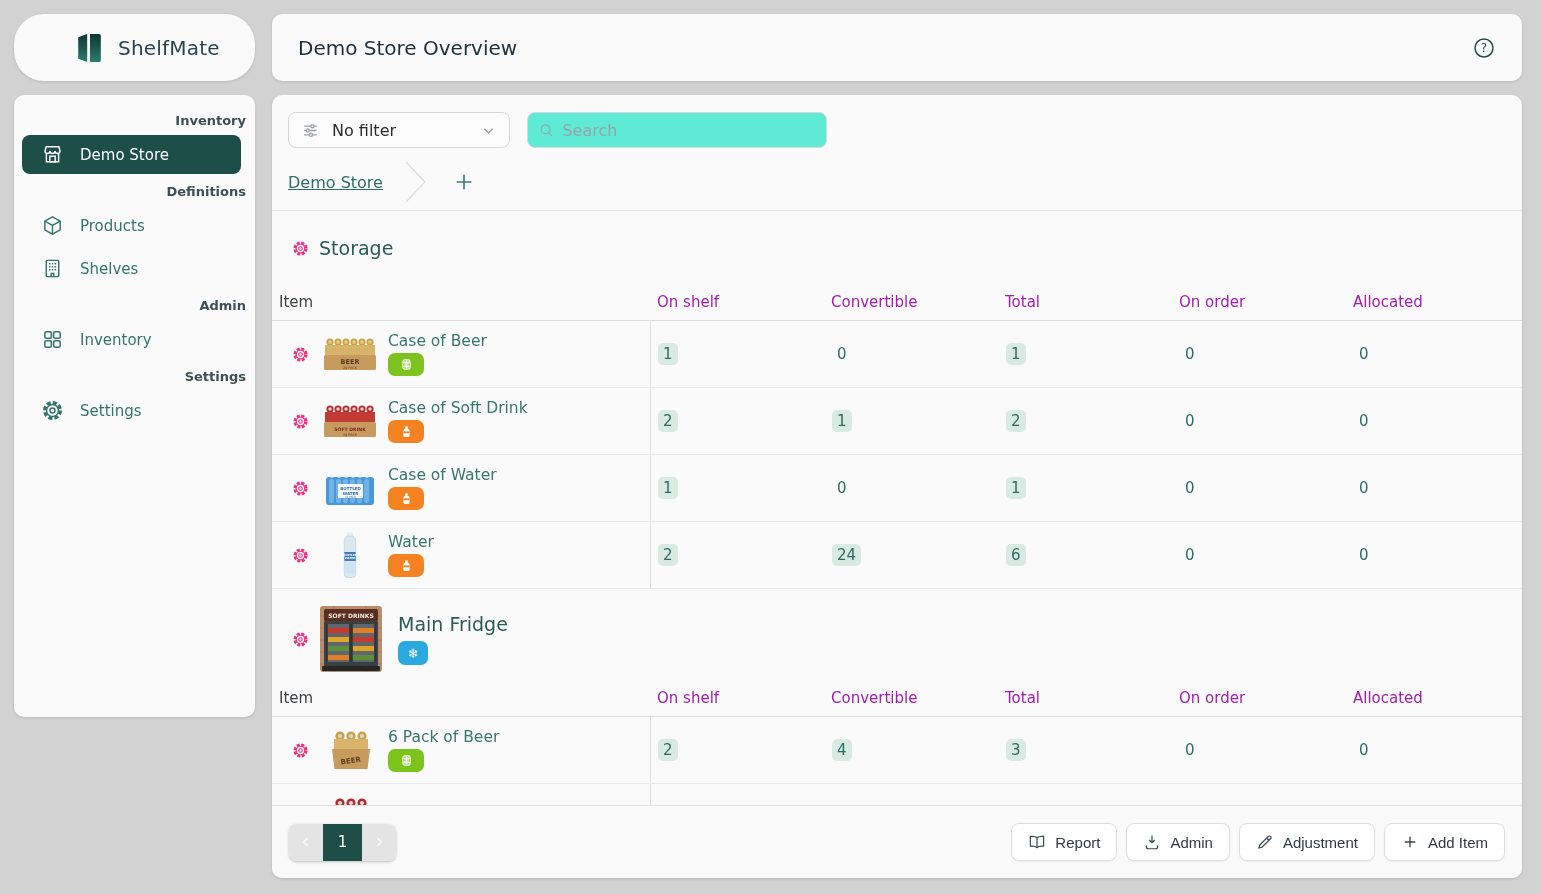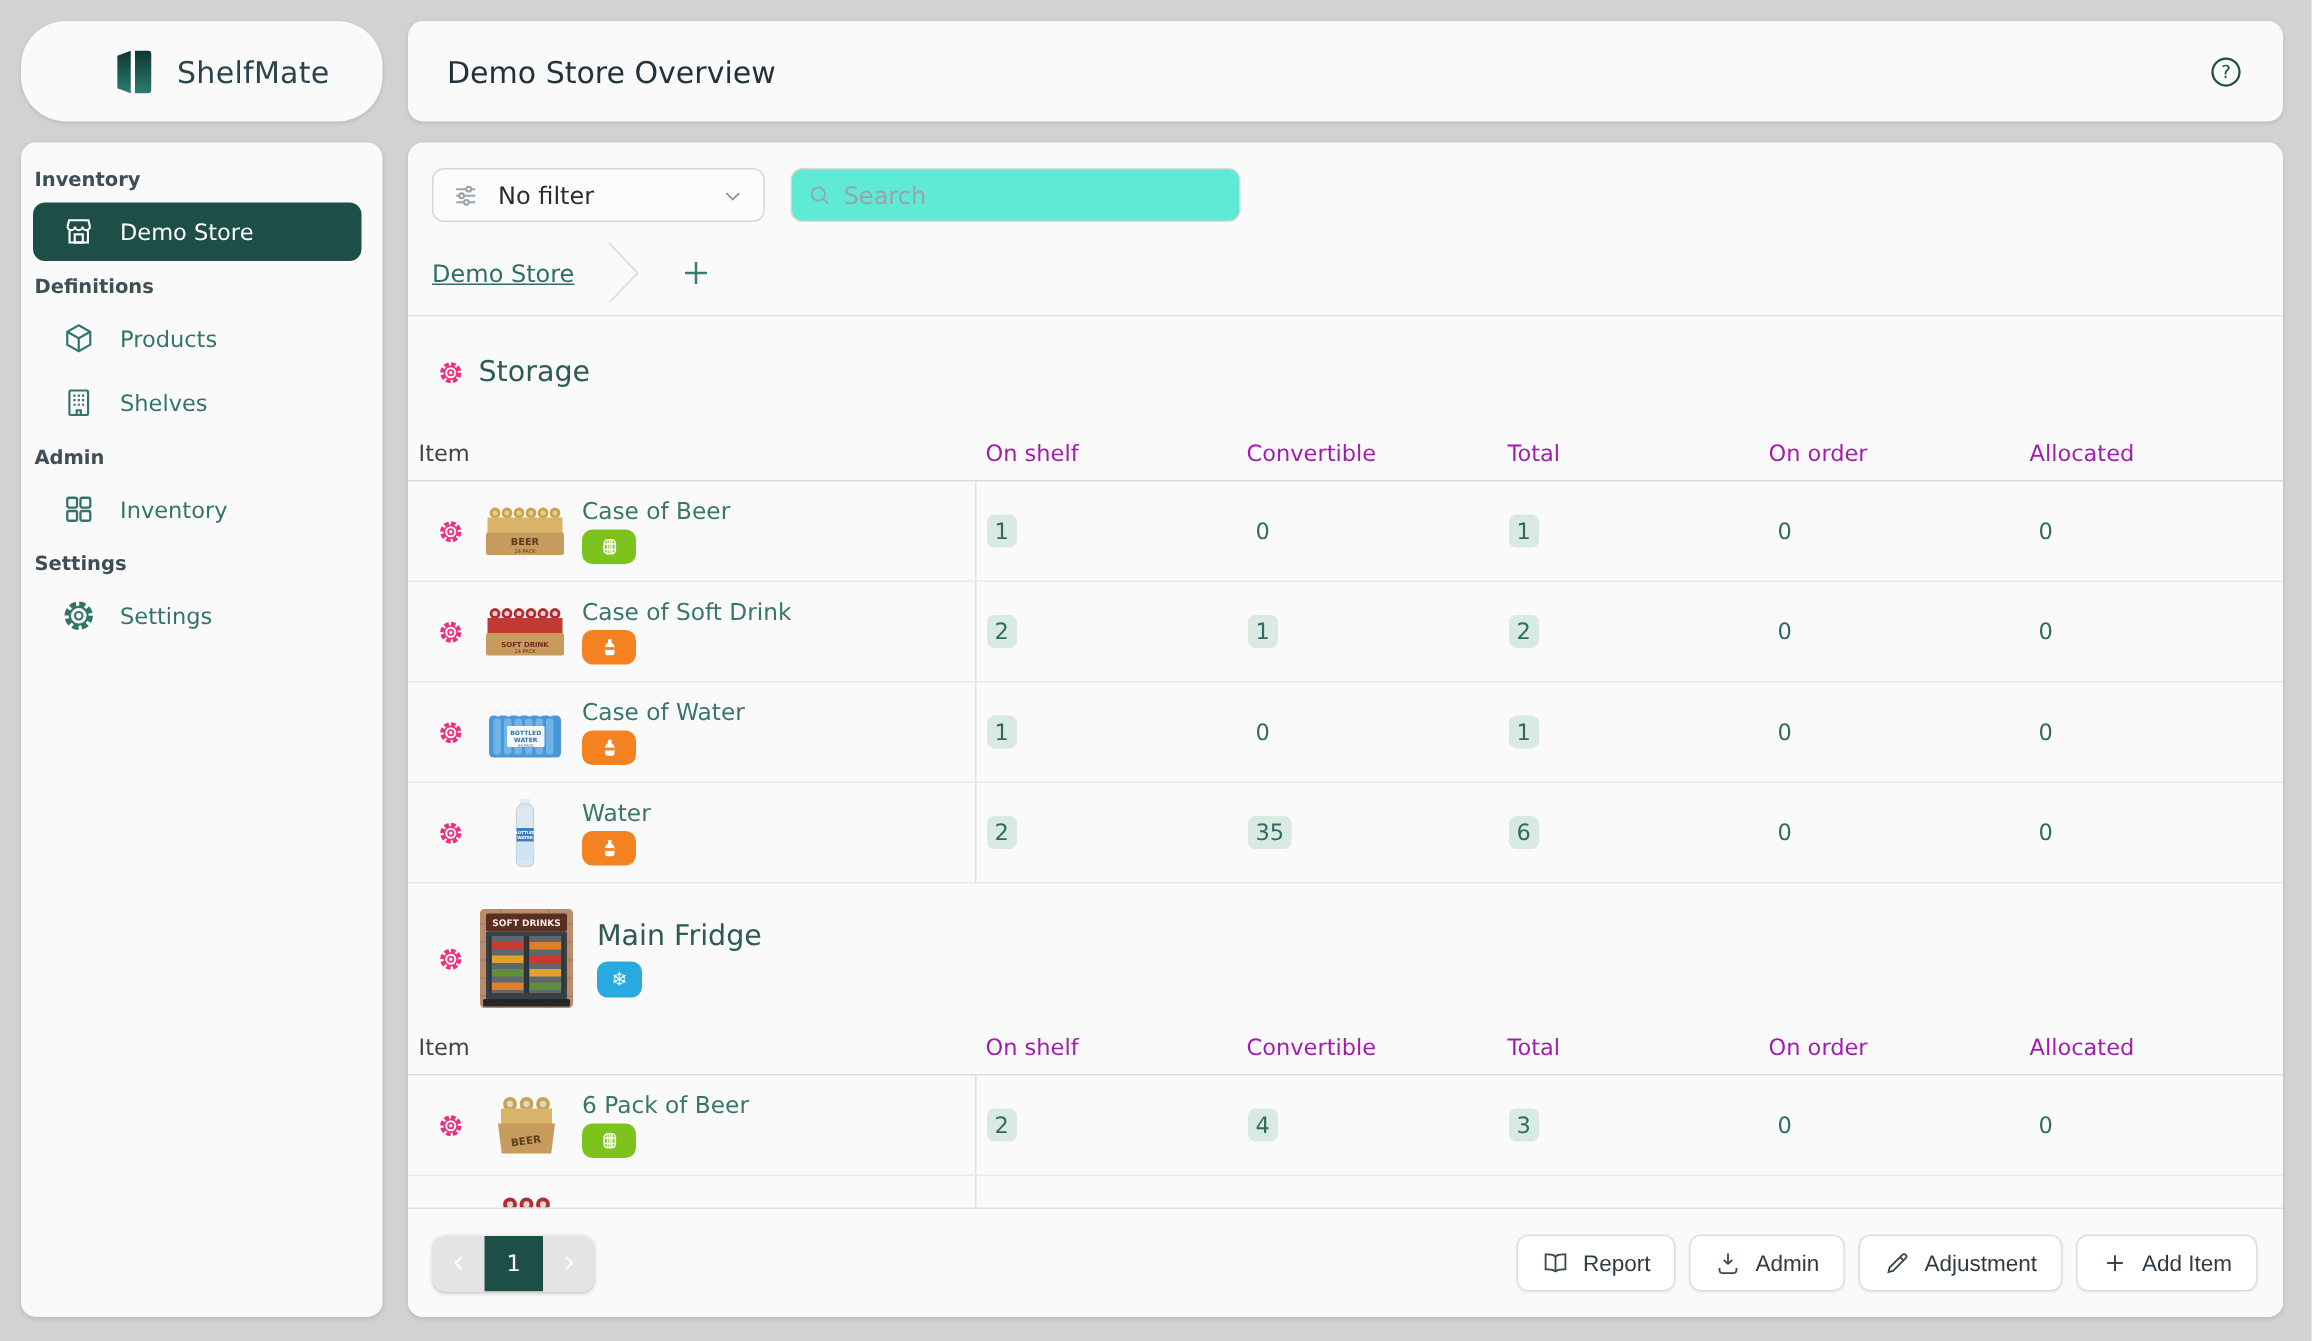--- a/index.html
+++ b/index.html
@@ -16,21 +16,21 @@
     background:#fafafa;
     border-radius:10px;
     box-shadow:0 1px 3px rgba(0,0,0,.12);
   }
   
   #logo-card { left:14px; top:14px; width:241px; height:67px; display:flex; align-items:center; padding-left:60px; gap:12px;border-radius:30px; }
   #logo-card .logo-text { font-size:20px; color:#29444d; letter-spacing:.2px; }
   #header-card { left:272px; top:14px; width:1250px; height:67px; display:flex; align-items:center; justify-content:space-between; padding:0 26px; }
   #header-card .title { font-size:20px; color:#22313a; }
   
-  #sidebar-card { left:14px; top:95px; width:241px; height:783px; padding:12px 0 0 0; }
+  #sidebar-card { left:14px; top:95px; width:241px; height:622px; padding:12px 0 0 0;text-align:right; }
   .side-section-label { font-size:13px; font-weight:bold; color:#3d4f55; padding:6px 9px 7px 9px; }
   .nav-item { display:flex; align-items:center; gap:16px; height:39px; margin:0 14px 4px 8px; padding-left:19px; border-radius:8px; color:#33746a; font-size:15px; cursor:pointer; }
   .nav-item.active { background:#1d4e48; color:#ffffff; }
   .nav-item svg { flex:0 0 auto; }
   
   #main-card { left:272px; top:95px; width:1250px; height:783px; overflow:hidden; }
   .toolbar { display:flex; gap:17px; margin:17px 16px 0 16px; }
   .filter-select { width:222px; height:36px; border:1px solid #d7d7d7; border-radius:8px; background:#fcfcfc; display:flex; align-items:center; padding:0 12px; gap:12px; cursor:pointer; }
   .filter-select .flabel { font-size:16px; color:#2c2c2c; flex:1; }
   .search-box { width:300px; height:36px; border:1px solid #d7d7d7; border-radius:8px; background:#5eead4; display:flex; align-items:center; padding:0 10px; gap:8px; }
@@ -416,21 +416,21 @@
             <rect x="3.6" y="6.9" width="6.8" height="2" fill="#f58220"></rect>
           </svg>
         </span>
       </span>
     </div>
     <div class="cell-nums">
       <div class="num-cell">
           <span class="num hl">2</span>
         </div>
       <div class="num-cell">
-          <span class="num hl">35</span>
+          <span class="num hl">24</span>
         </div>
       <div class="num-cell">
           <span class="num hl">6</span>
         </div>
       <div class="num-cell">
           <span class="num">0</span>
         </div>
       <div class="num-cell">
           <span class="num">0</span>
         </div>

